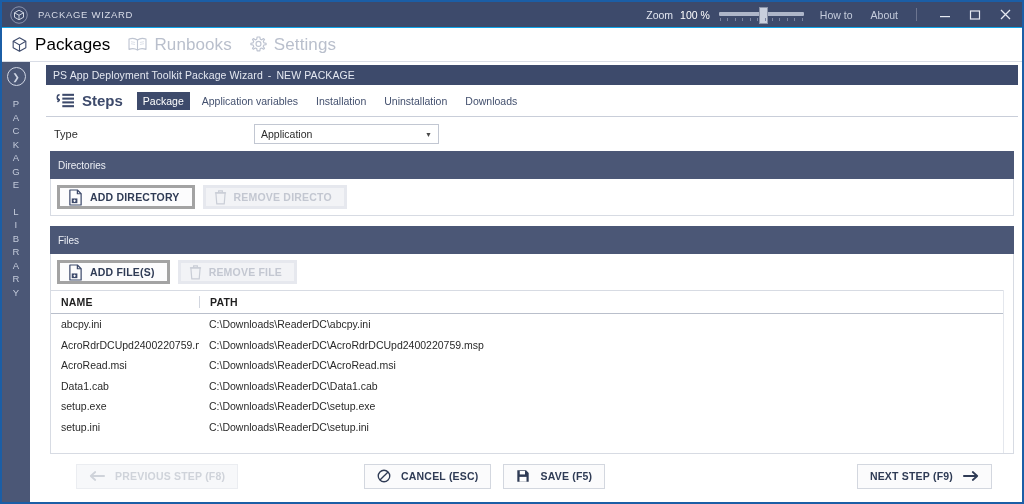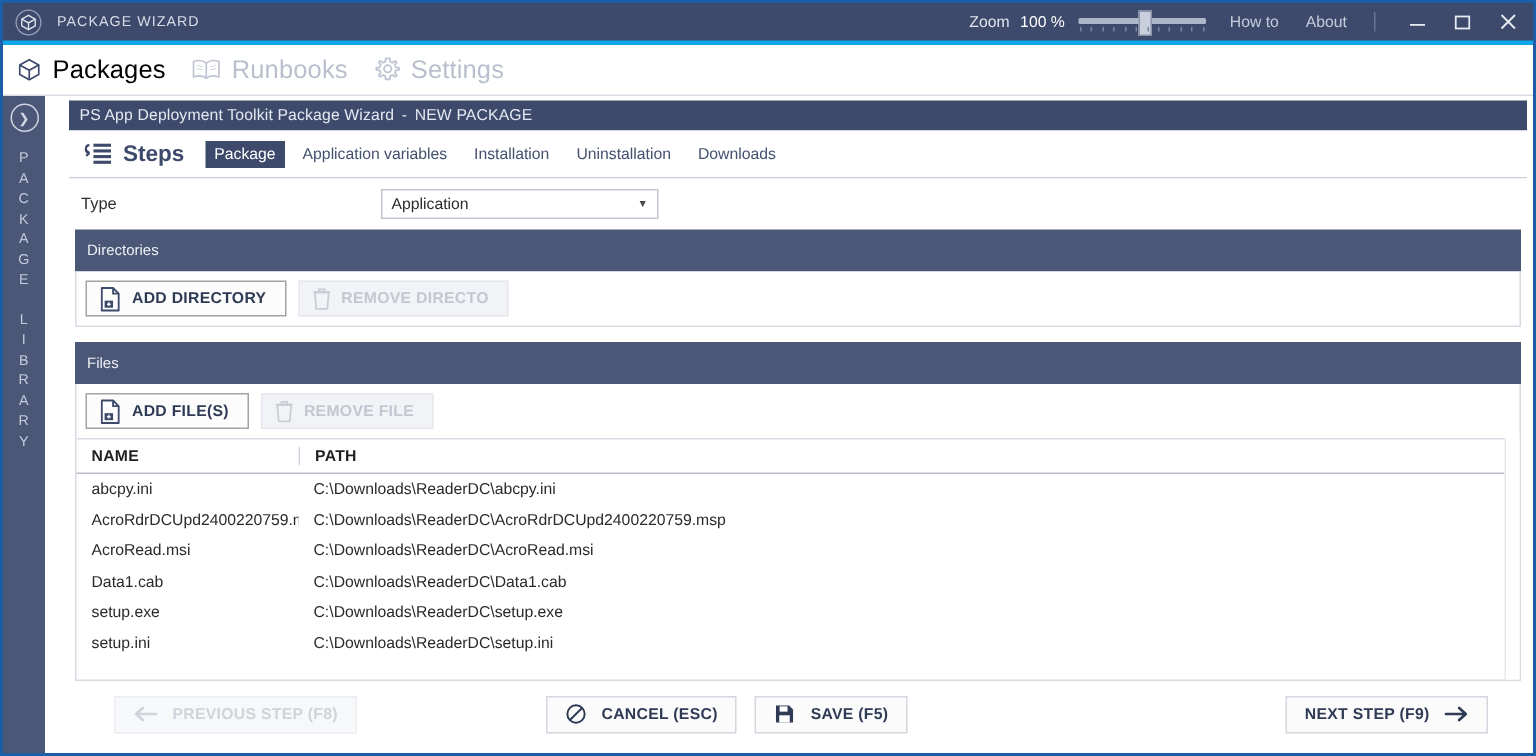--- a/index.html
+++ b/index.html
@@ -17,21 +17,21 @@
     background:#ffffff;
     display:flex;flex-direction:column;
   }
 
   
   .titlebar{
     height:25px;min-height:25px;
     background:#3d4a6b;
     display:flex;align-items:center;
     position:relative;
-    border-bottom:3px solid #0ea5e9;
+    border-bottom:1px solid #0ea5e9;
   }
   .tb-logo{
     width:25px;height:25px;margin-left:4px;
     display:flex;align-items:center;justify-content:center;
   }
   .tb-title{
     color:#d8dce8;font-size:9.5px;letter-spacing:.7px;
     margin-left:7px;font-weight:400;
   }
   .tb-right{
@@ -138,21 +138,21 @@
     display:flex;align-items:center;padding-left:8px;
     color:#eceff5;font-size:10px;margin:0 4px;
   }
   .panel{
     margin:0 4px;border:1px solid #d7dbe3;border-top:none;background:#fff;
     box-sizing:border-box;
   }
   .btnrow{display:flex;align-items:center;padding:6px 6px;}
   .tbtn{
     display:flex;align-items:center;height:24px;
-    border:1px solid #a3a3a3;background:#fcfcfd;
+    border:3px solid #a3a3a3;background:#fcfcfd;
     padding:0 12px 0 8px;margin-right:8px;box-sizing:border-box;
   }
   .tbtn .ico{margin-right:7px;display:flex;align-items:center;}
   .tbtn .lbl{font-size:10.5px;font-weight:bold;color:#2f3b55;letter-spacing:.2px;}
   .tbtn.disabled{background:#f2f3f6;border-color:#e6e8ee;text-align:right;}
   .tbtn.disabled .lbl{color:#c3c7d1;}
 
   
   .tablewrap{display:flex;flex:1;min-height:0;}
   .table{

